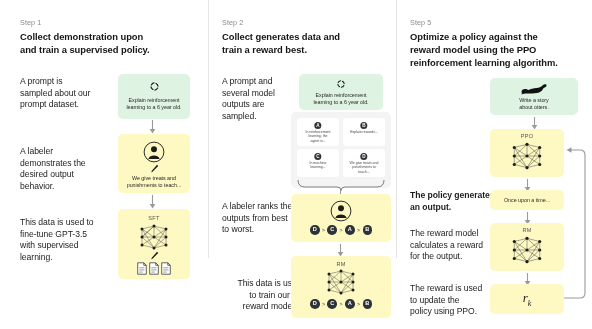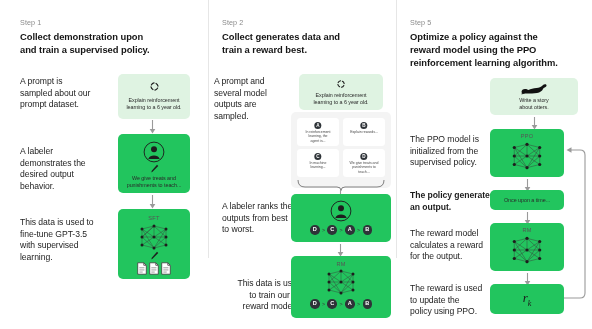--- a/index.html
+++ b/index.html
@@ -56,21 +56,21 @@
     color: #1d1d1d;
     line-height: 11.6px;
     letter-spacing: -0.05px;
   }
 
   
   .card {
     position: absolute;
     box-sizing: border-box;
     border-radius: 5px;
-    background: #22c55e;
+    background: #fef9c3;
   }
   .card.green {
     background: #dff3e2;
   }
   .card-label {
     position: absolute;
     left: 0; right: 0;
     text-align: center;
     font-size: 5.4px;
     color: #2a2a2a;
@@ -315,21 +315,21 @@
   <div class="col" id="col2">
     <div class="col-inner">
 
       <div class="step-kicker" style="left:13px; top:18px;">Step 2</div>
 
       <div class="step-title" style="left:13px; top:30px; width:175px;">
         <div>Collect generates data and</div>
         <div>train a reward best.</div>
       </div>
 
-      <div class="caption" style="left:5px; top:76px; width:78px;">
+      <div class="caption" style="left:13px; top:76px; width:78px;">
         <div style="white-space:pre-line;">A prompt and
 several model
 outputs are
 sampled.</div>
       </div>
 
       <div class="card green" style="left:90px; top:74px; width:84px; height:36px;">
         <div class="icon-center" style="top:5px; height:10px;">
           <svg width="10" height="10" viewBox="0 0 24 24">
             <g fill="none" stroke="#1d1d1d" stroke-width="2.6" stroke-linecap="round">
@@ -486,25 +486,20 @@
 about otters.</div>
       </div>
 
       <div class="arrow" style="left:133px; top:116px;">
         <svg width="9" height="13" viewBox="0 0 9 13">
           <line x1="4.5" y1="0" x2="4.5" y2="8.5" stroke="#9a9a9a" stroke-width="1.1"></line>
           <polygon points="4.5,12.5 1.7,8 7.3,8" fill="#9a9a9a"></polygon>
         </svg>
       </div>
 
-      <div class="caption" style="left:13px; top:134px; width:100px;">
-        <div style="white-space:pre-line;">The PPO model is
-initialized from the
-supervised policy.</div>
-      </div>
 
       <div class="card" style="left:93px; top:129px; width:74px; height:48px;">
         <div class="card-title" style="top:4px;">PPO</div>
         <div class="icon-center" style="top:13px; height:28px;">
           <svg width="36" height="28" viewBox="0 0 68 52">
             <g stroke="#3a3a3a" stroke-width="0.85" fill="none">
               <path d="M10 10 L34 4 L58 10 M10 10 L34 26 L58 10 M10 10 L34 48 M58 10 L34 48
                        M10 26 L34 4 M10 26 L34 26 M10 26 L34 48 M58 26 L34 4 M58 26 L34 26 M58 26 L34 48
                        M10 42 L34 26 M58 42 L34 26 M10 42 L34 48 M58 42 L34 48 M10 10 L10 42 M58 10 L58 42
                        M34 4 L34 26"></path>

